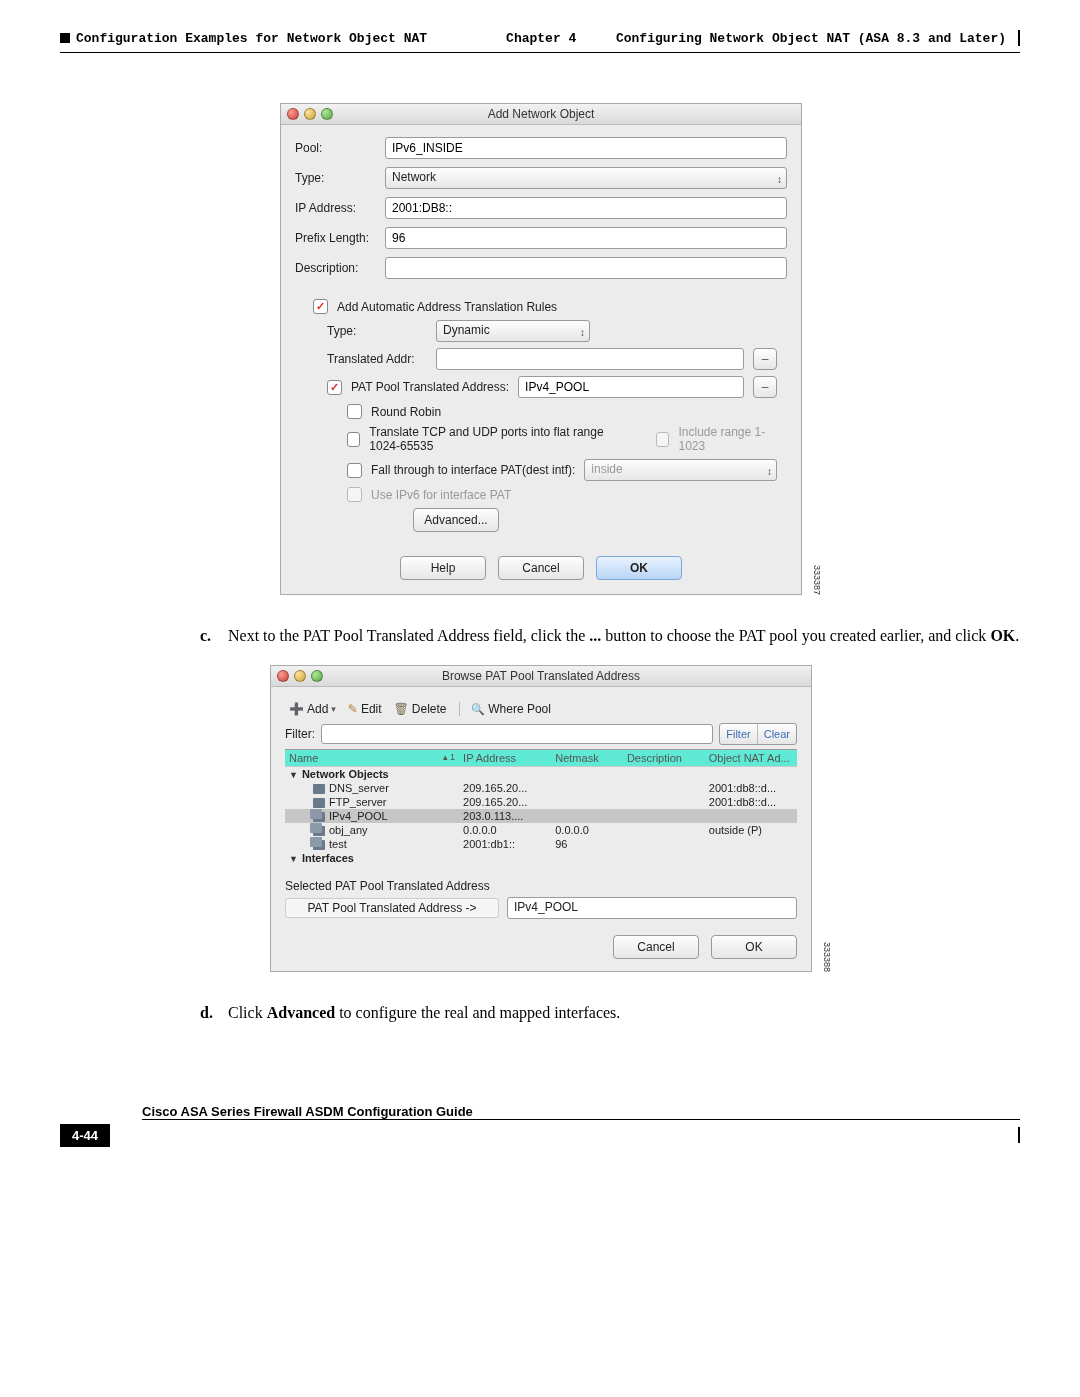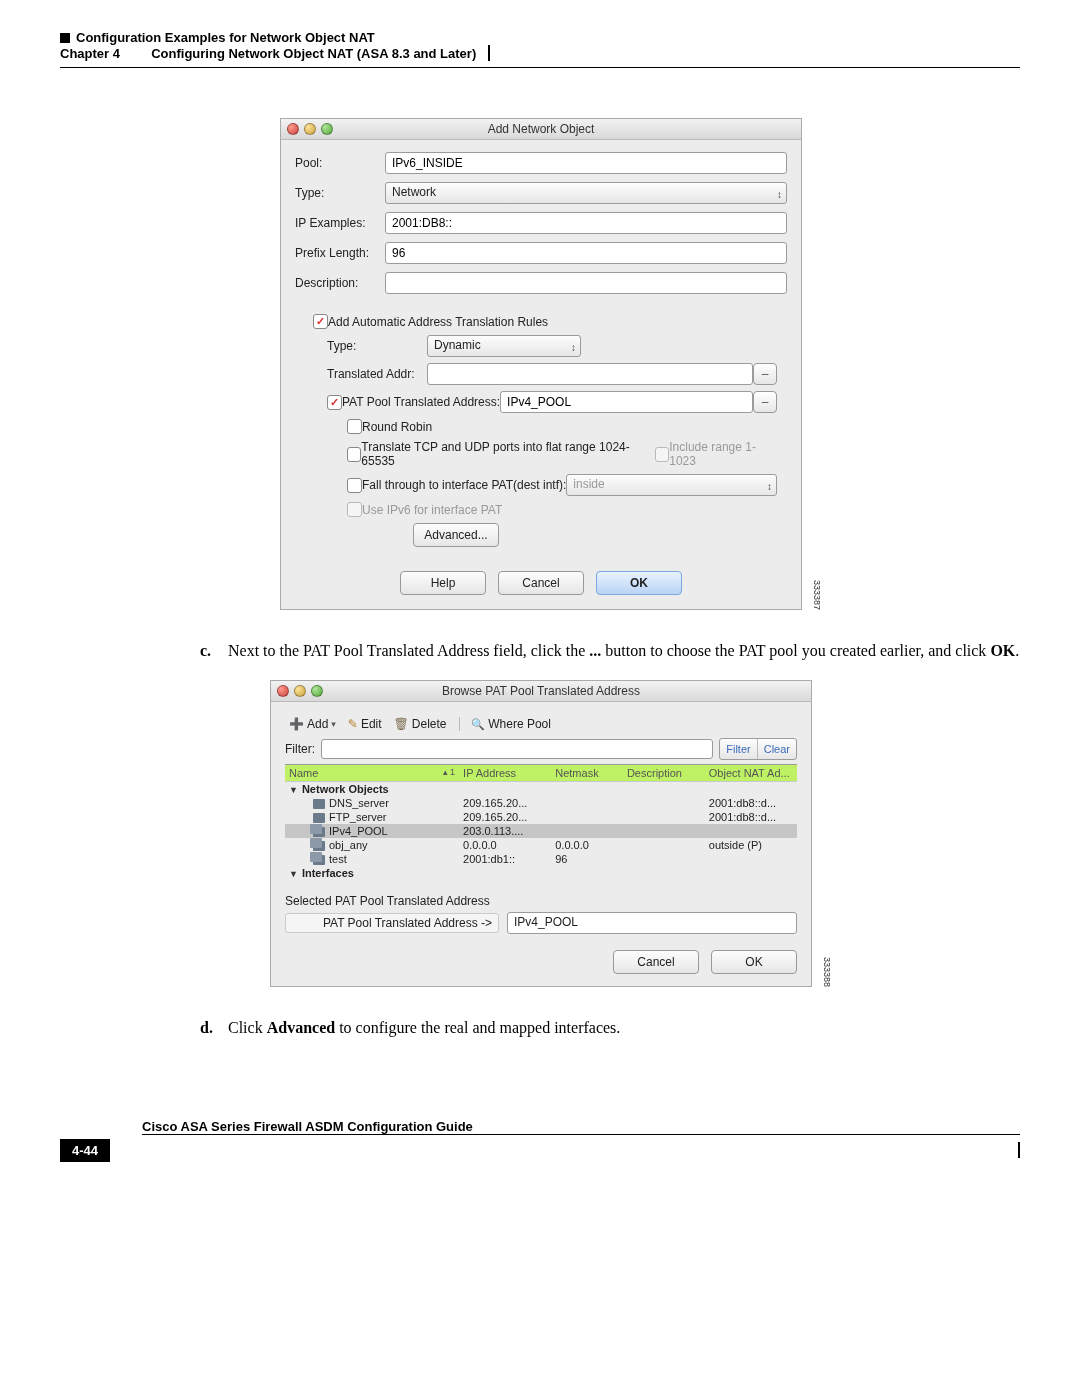--- a/index.html
+++ b/index.html
@@ -10,25 +10,24 @@
     width: 1080px;
     color: #000;
   }
   .page {
     padding: 30px 60px 40px 60px;
     position: relative;
   }
   .header {
     display: flex;
     justify-content: space-between;
-    font-family: Liberation Sans, sans-serif;
+    font-family: Liberation Mono, monospace;
     font-size: 13px;
     font-weight: bold;
     margin-bottom: 6px;
-    flex-direction: column;
   }
   .header-right {
     display: flex;
     align-items: center;
     gap: 12px;
   }
   .header-left {
     display: flex;
     align-items: center;
     gap: 6px;
@@ -134,21 +133,21 @@
   }
   .chev-up::before { content: "\2303\2303"; font-size: 9px; letter-spacing: -2px; color:#555 }
   .nat-body {
     padding: 6px 10px 6px 18px;
     font-size: 12px;
   }
   .nat-row {
     display: flex;
     align-items: center;
     margin: 6px 0;
-    gap: 0;
+    gap: 9px;
   }
   .chk {
     width: 13px; height: 13px;
     border: 1px solid #888;
     border-radius: 3px;
     background: #fff;
     display: inline-flex;
     align-items: center;
     justify-content: center;
     font-size: 11px;
@@ -268,21 +267,21 @@
     width:100%;
     border-collapse: collapse;
     font-size: 11px;
   }
   table.obj th {
     text-align: left;
     font-weight: normal;
     color:#555;
     border-top: 1px solid #9b9b9b;
     border-bottom: 1px solid #c9c9c9;
-    background:#bef264;
+    background:#5eead4;
     padding: 2px 4px;
   }
   table.obj td {
     padding: 1px 4px;
     color:#222;
   }
   tr.cat td {
     font-weight: bold;
     color:#222;
   }
@@ -313,21 +312,21 @@
   .selected-field {
     display:flex; align-items:center; gap:8px;
     margin-top:4px;
   }
   .selected-field .sflabel {
     width: 200px;
     border:1px solid #ccc;
     border-radius:3px;
     padding:2px 6px;
     background:#f5f5f5;
-    text-align:right;
+    text-align:center;
     font-size:12px;
   }
   .selected-field .sfval {
     flex:1;
     border:1px solid #9b9b9b;
     border-radius:3px;
     padding:2px 6px;
     background:#fff;
     height:16px;
     font-size:12px;
@@ -397,21 +396,21 @@
           <input class="text-input" value="IPv6_INSIDE" style="">
         </div>
         <div class="form-row">
           <label>Type:</label>
           <div class="select-flat">
             <span>Network</span>
             <span class="select-caret">↕</span>
           </div>
         </div>
         <div class="form-row">
-          <label>IP Examples:</label>
+          <label>IP Address:</label>
           <input class="text-input" value="2001:DB8::" style="">
         </div>
         <div class="form-row">
           <label>Prefix Length:</label>
           <input class="text-input" value="96" style="">
         </div>
         <div class="form-row">
           <label>Description:</label>
           <input class="text-input" value="" style="">
         </div>

